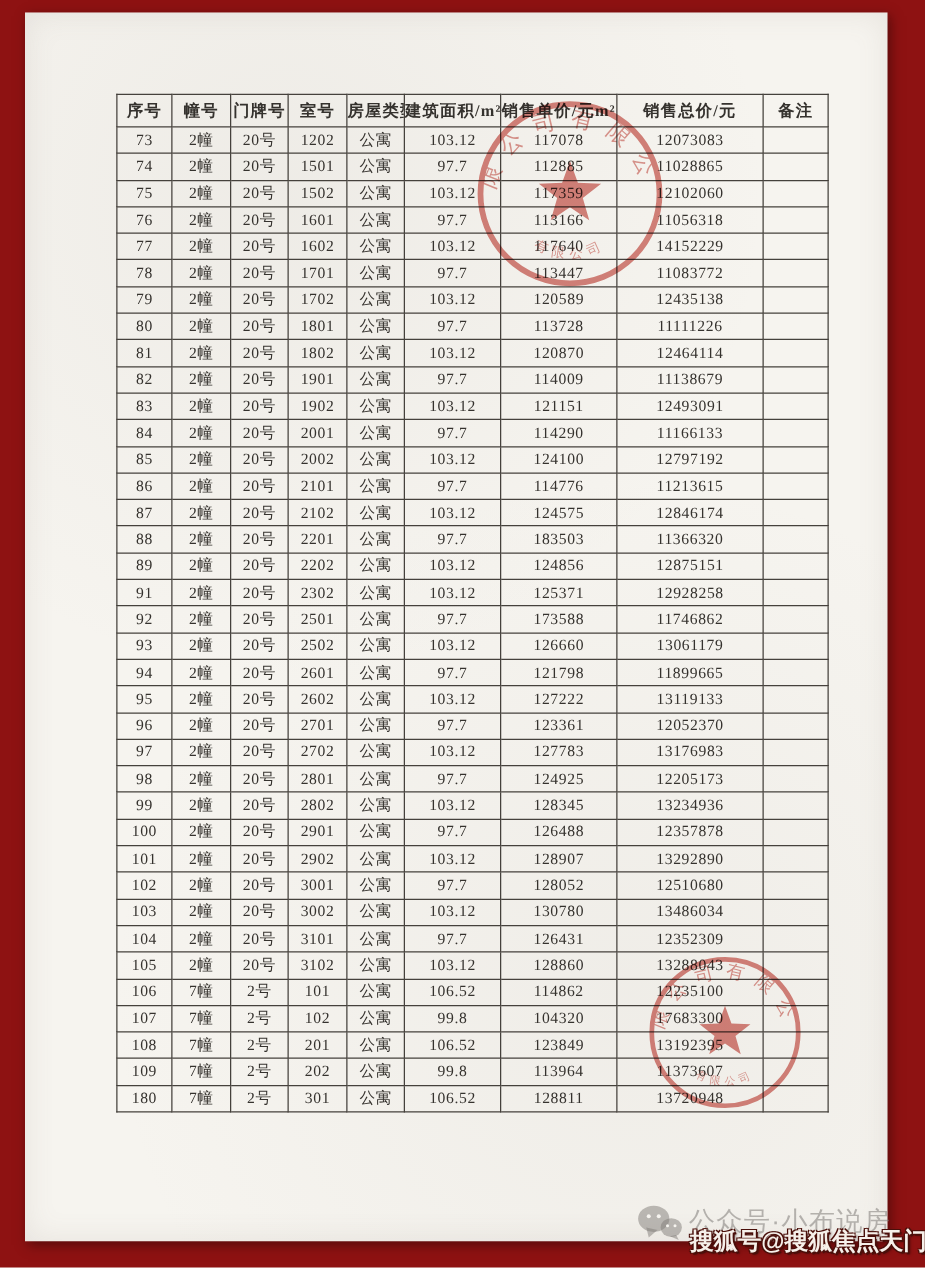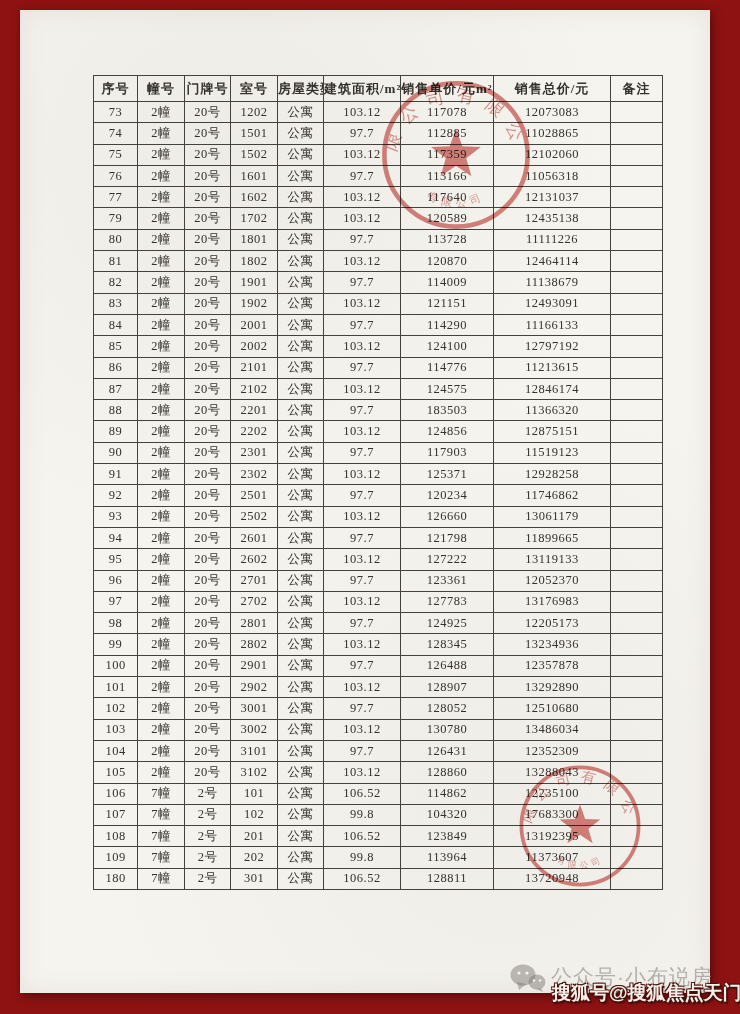--- a/index.html
+++ b/index.html
@@ -150,21 +150,32 @@
             <td></td>
           </tr>
           <tr>
             <td>77</td>
             <td>2幢</td>
             <td>20号</td>
             <td>1602</td>
             <td>公寓</td>
             <td>103.12</td>
             <td>117640</td>
-            <td>12131037</td>
+            <td>14152229</td>
+            <td></td>
+          </tr>
+          <tr>
+            <td>78</td>
+            <td>2幢</td>
+            <td>20号</td>
+            <td>1701</td>
+            <td>公寓</td>
+            <td>97.7</td>
+            <td>113447</td>
+            <td>11083772</td>
             <td></td>
           </tr>
           <tr>
             <td>79</td>
             <td>2幢</td>
             <td>20号</td>
             <td>1702</td>
             <td>公寓</td>
             <td>103.12</td>
             <td>120589</td>
@@ -275,49 +286,38 @@
             <td>2幢</td>
             <td>20号</td>
             <td>2202</td>
             <td>公寓</td>
             <td>103.12</td>
             <td>124856</td>
             <td>12875151</td>
             <td></td>
           </tr>
           <tr>
-            <td>90</td>
-            <td>2幢</td>
-            <td>20号</td>
-            <td>2301</td>
-            <td>公寓</td>
-            <td>97.7</td>
-            <td>117903</td>
-            <td>11519123</td>
-            <td></td>
-          </tr>
-          <tr>
             <td>91</td>
             <td>2幢</td>
             <td>20号</td>
             <td>2302</td>
             <td>公寓</td>
             <td>103.12</td>
             <td>125371</td>
             <td>12928258</td>
             <td></td>
           </tr>
           <tr>
             <td>92</td>
             <td>2幢</td>
             <td>20号</td>
             <td>2501</td>
             <td>公寓</td>
             <td>97.7</td>
-            <td>120234</td>
+            <td>173588</td>
             <td>11746862</td>
             <td></td>
           </tr>
           <tr>
             <td>93</td>
             <td>2幢</td>
             <td>20号</td>
             <td>2502</td>
             <td>公寓</td>
             <td>103.12</td>

